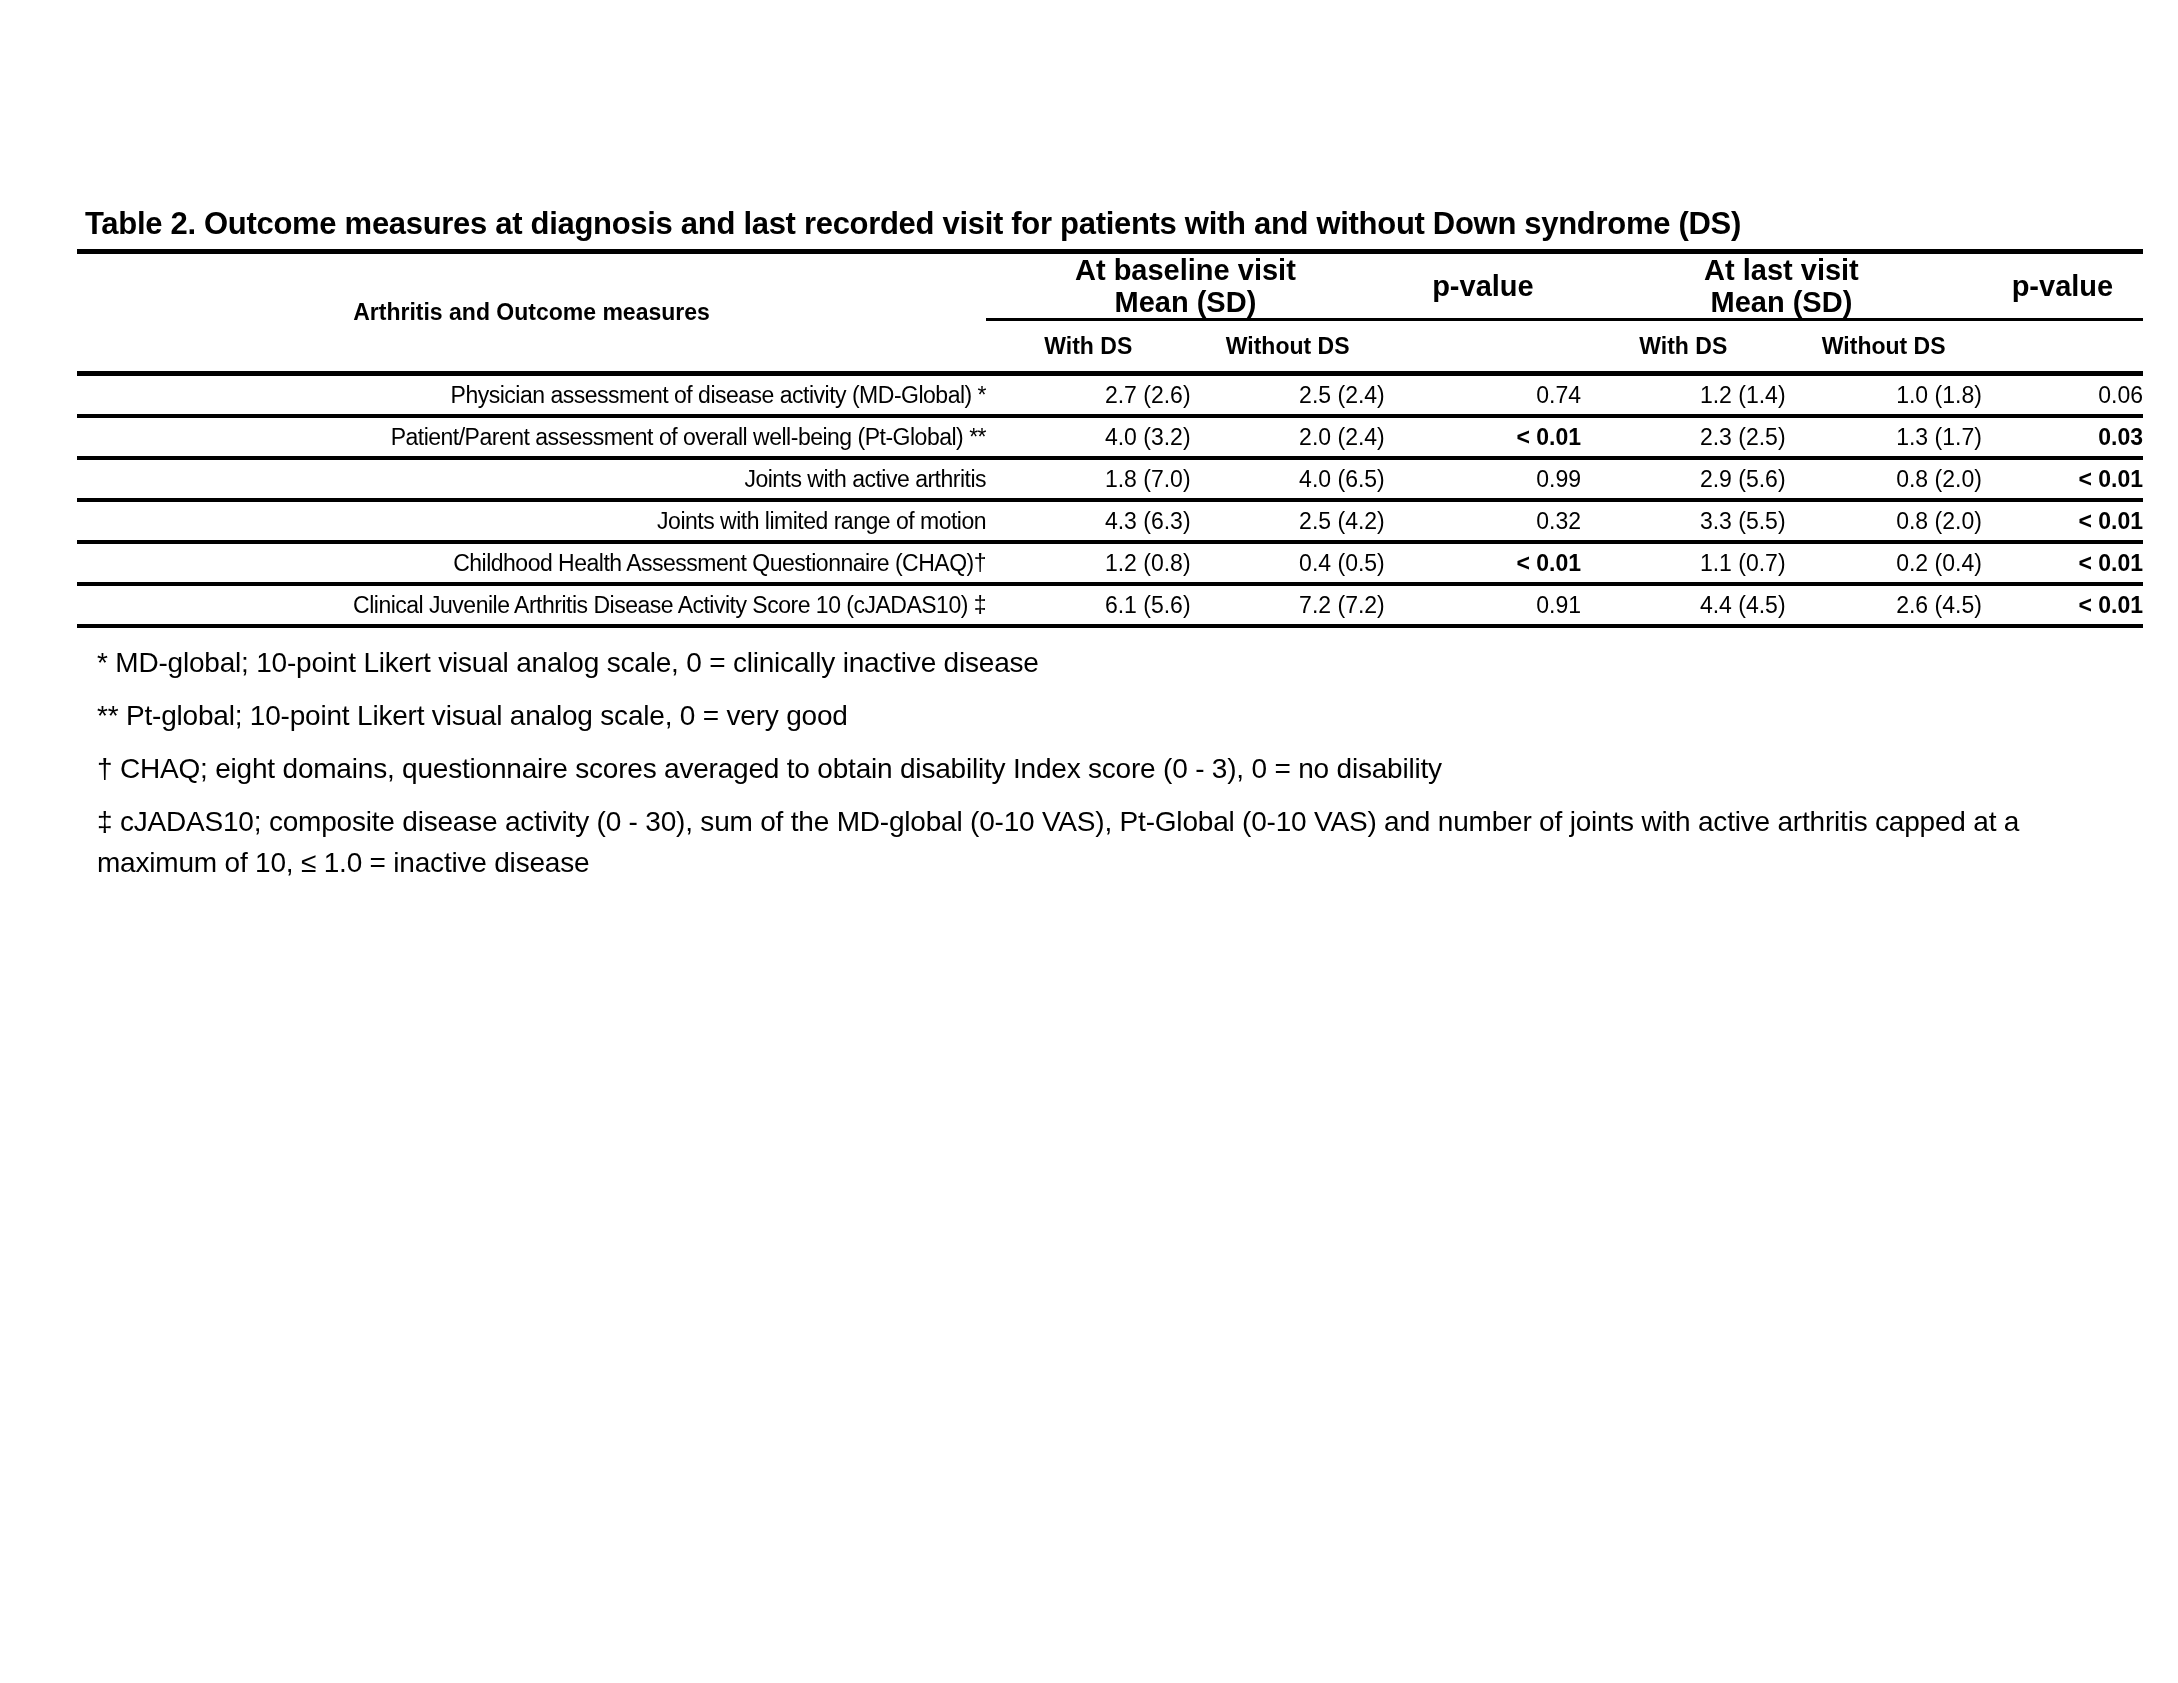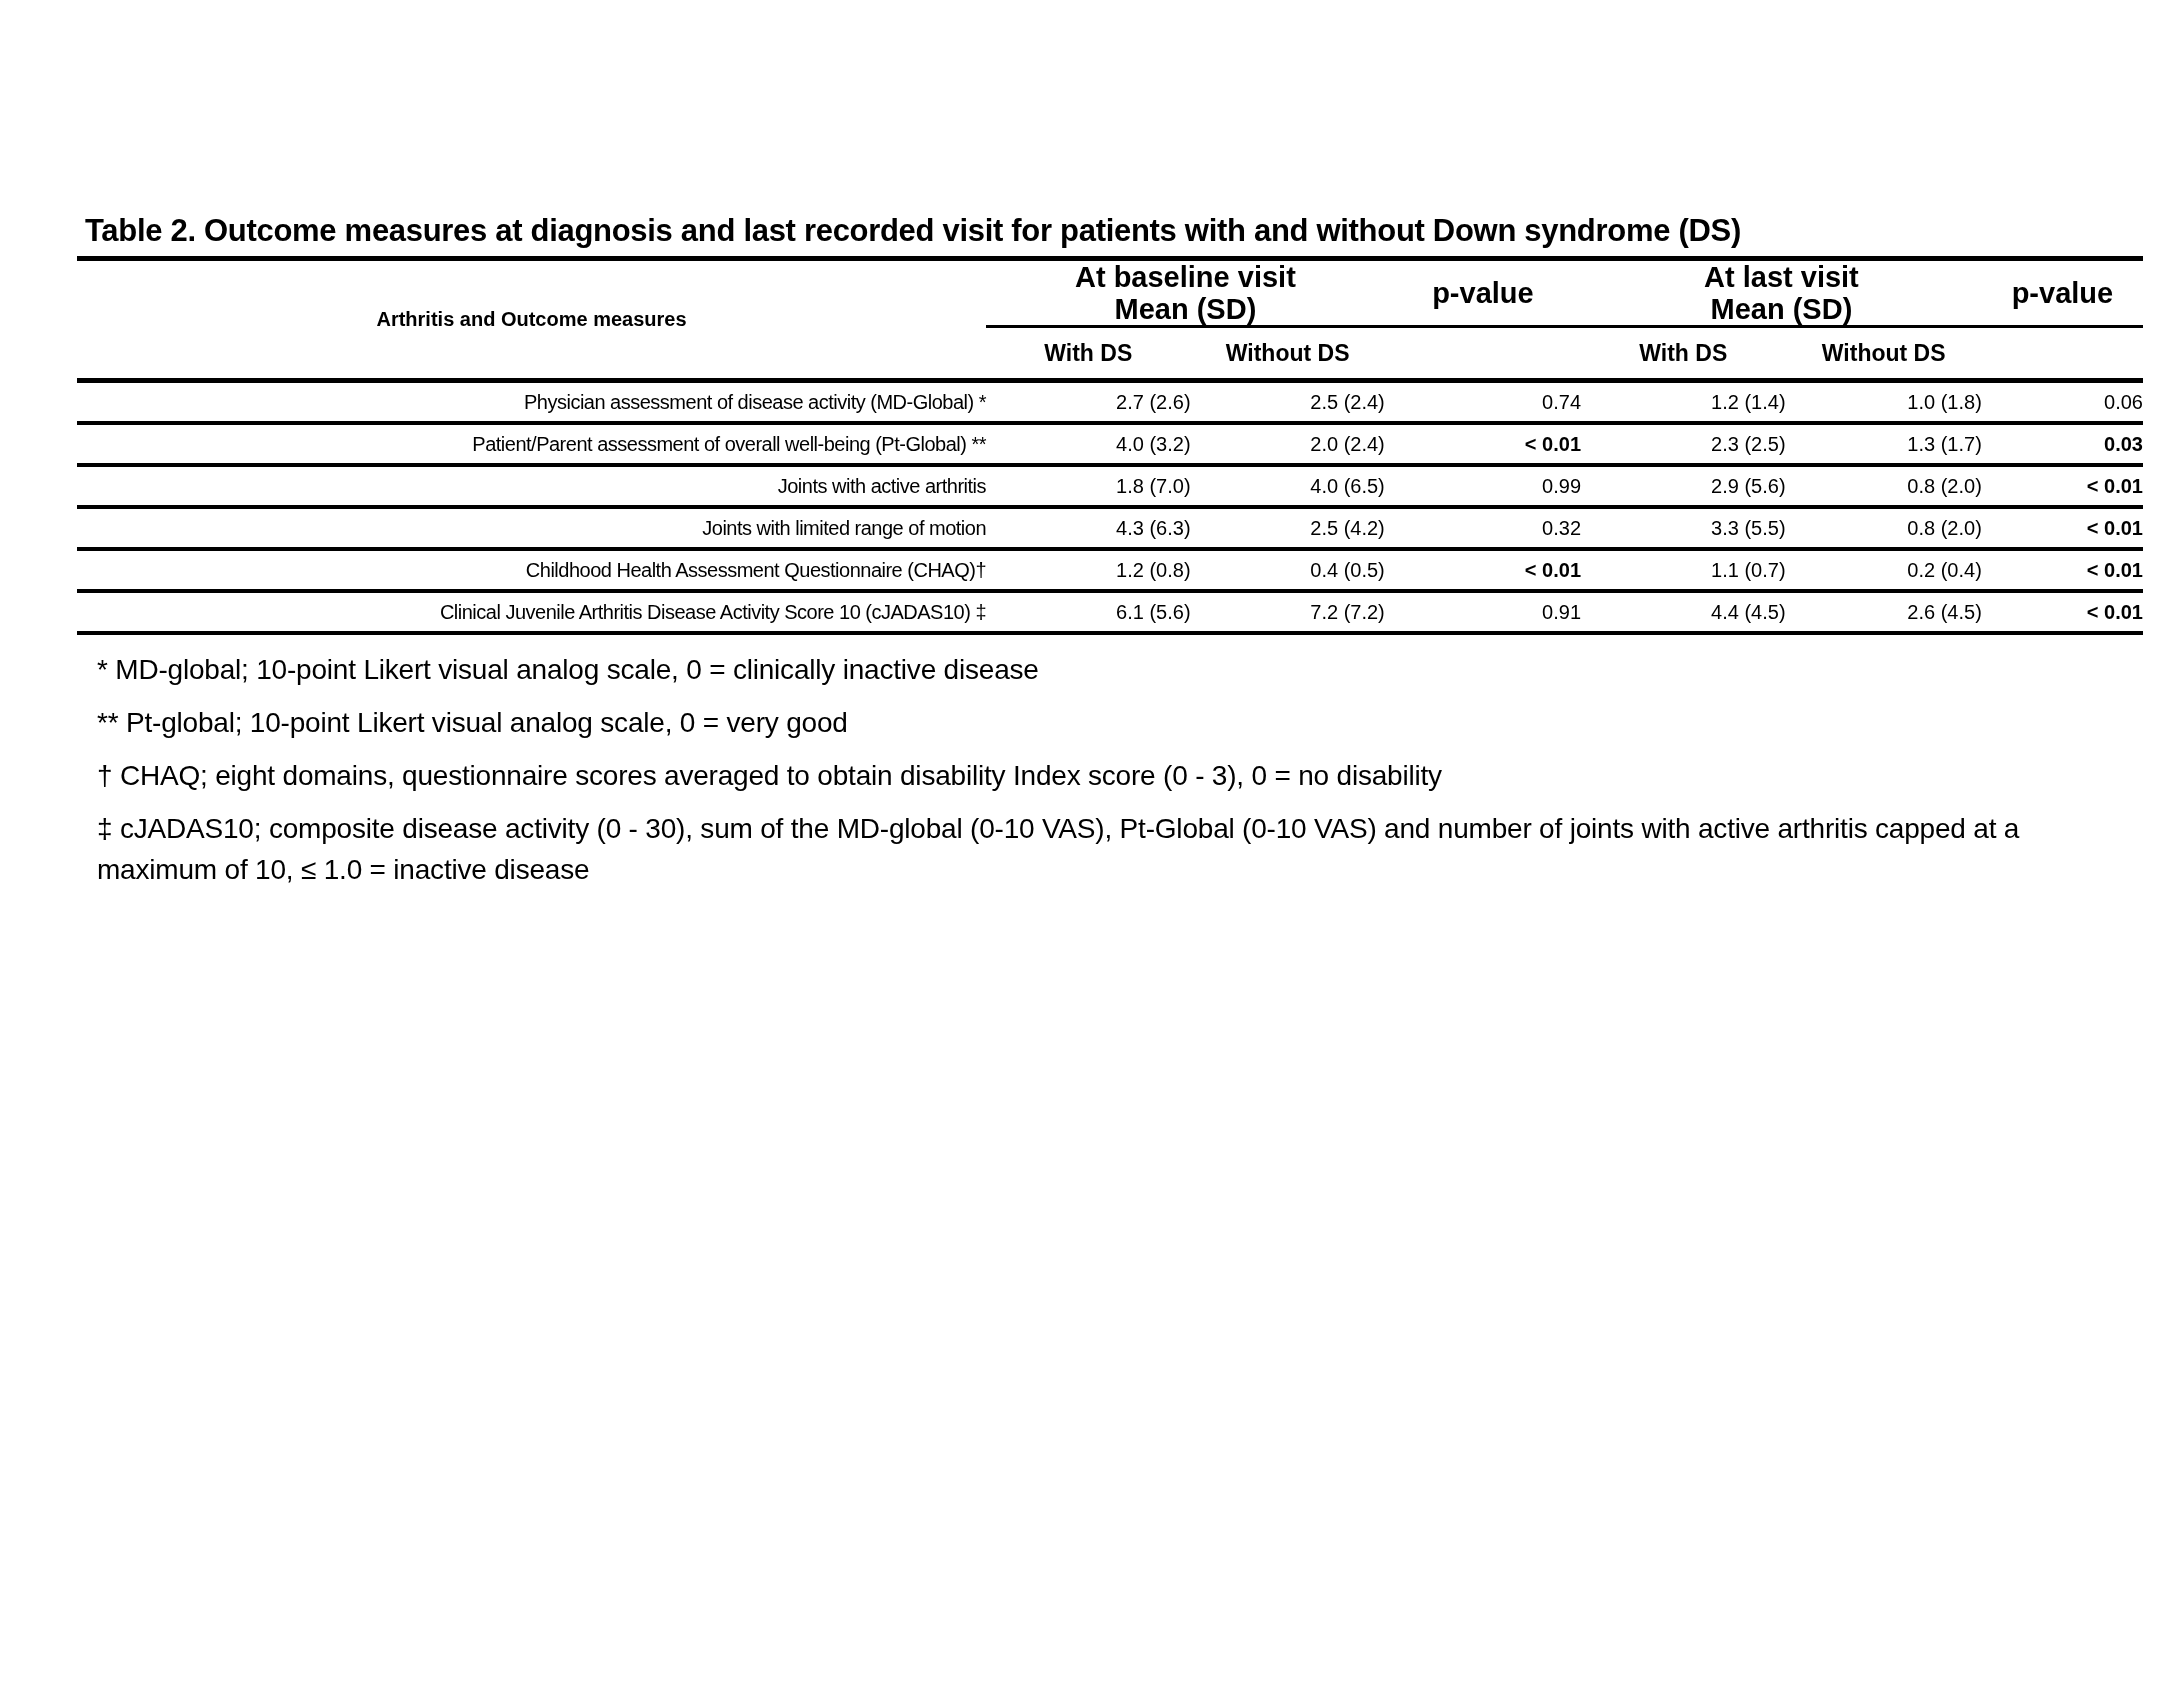--- a/index.html
+++ b/index.html
@@ -15,33 +15,33 @@
   .content {
     position: absolute;
     left: 77px;
     top: 198px;
     width: 2066px;
   }
   .title {
     font-weight: bold;
     font-size: 31px;
     line-height: 36px;
-    margin: 15px 0 7px 8px;
+    margin: 8px 0 7px 8px;
     letter-spacing: -0.3px;
     white-space: nowrap;
   }
   table.outcomes {
     width: 100%;
     border-collapse: collapse;
     table-layout: fixed;
     border-top: 5px solid #000;
   }
   table.outcomes th, table.outcomes td {
     padding: 0;
-    font-size: 20px;
+    font-size: 23px;
     color: #000;
   }
   th.measures {
     border-bottom: 5px solid #000;
     font-weight: bold;
     font-size: 29px;
     text-align: center;
     vertical-align: middle;
   }
   tr.hdr-a th.grp, tr.hdr-a th.pv {

